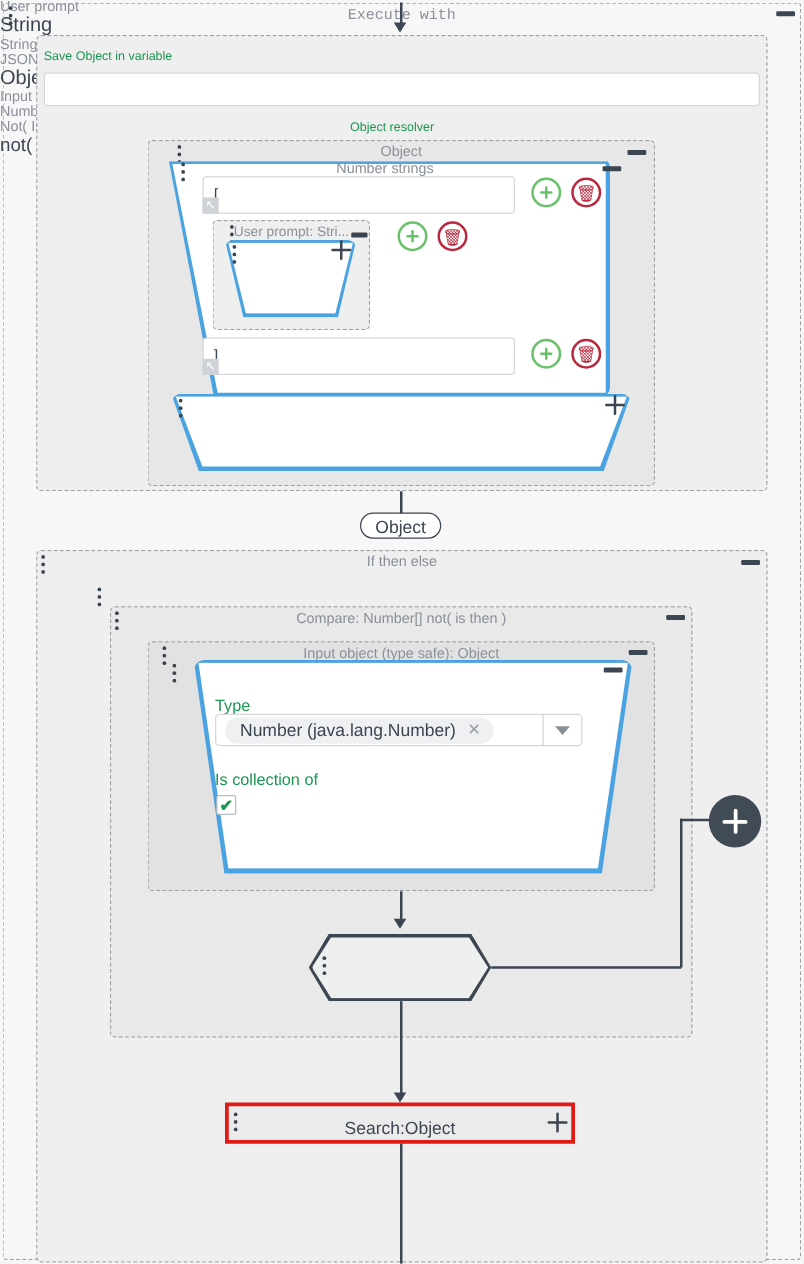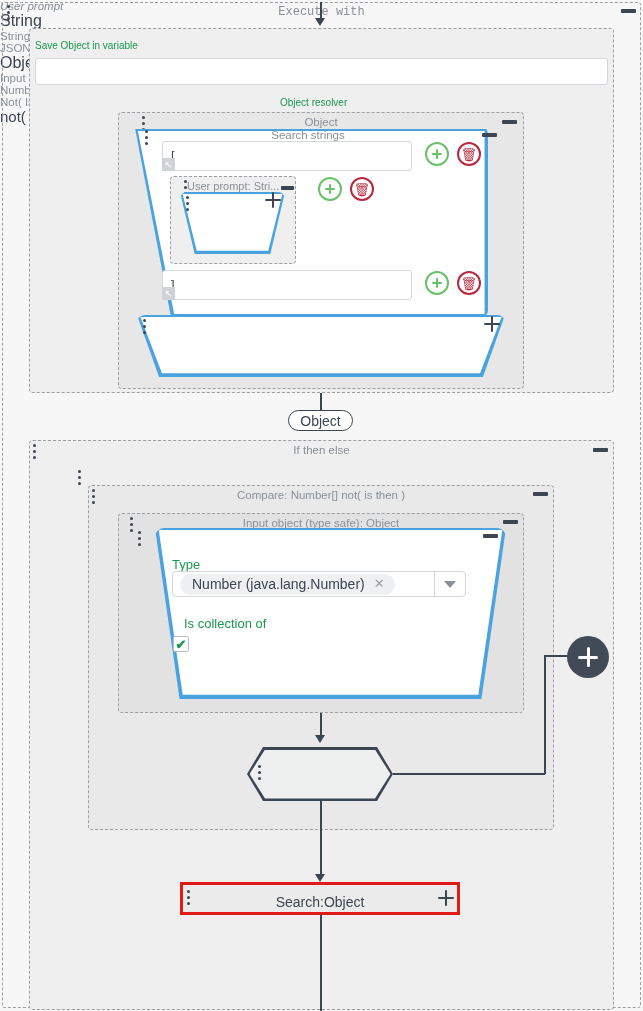--- a/index.html
+++ b/index.html
@@ -221,21 +221,21 @@
       <i></i>
       <i></i>
   </div>
   <div class="minus" style="left:502px;top:120px;"></div>
 
   <div class="trap" style="left:128px;top:126px;width:360px;height:192px;">
     <div class="fill" style="clip-path:polygon(2% 3px, 100% 3px, 100% 100%, 12% 100%);
          border-radius:8px;"></div>
     <div class="inner" style="clip-path:polygon(2.2% 3px, 99.6% 3px, 99.6% 99%, 12.4% 99%);"></div>
   </div>
-  <div class="hdr" style="left:128px;top:128px;width:360px;">Search strings</div>
+  <div class="hdr" style="left:128px;top:128px;width:360px;">Number strings</div>
   <div class="grip" style="left:145px;top:130px;">
     <i></i>
       <i></i>
       <i></i>
   </div>
   <div class="minus" style="left:482px;top:133px;"></div>
 
   <textarea class="ta" style="left: 162px; top: 141px; width: 250px; height: 30px;">[</textarea>
   <div class="resizer" style="left:162px;top:158px;"></div>
   <div class="circbtn addbtn" style="left:425px;top:142px;"></div>
@@ -250,21 +250,21 @@
       <i></i>
   </div>
   <div class="minus" style="left:281px;top:186px;width:13px;"></div>
   <div class="circbtn addbtn" style="left:318px;top:177px;"></div>
   <div class="circbtn delbtn" style="left:350px;top:177px;">🗑</div>
 
   <div class="trap" style="left:180px;top:192px;width:105px;height:62px;">
     <div class="fill" style="clip-path:polygon(0 0,100% 0,86% 100%,14% 100%);border-radius:7px;"></div>
     <div class="inner" style="clip-path:polygon(0.6% 0,99.4% 0,85.4% 98%,14.6% 98%);"></div>
   </div>
-  <div class="lbl lbl-sm" style="left:180px;top:205px;width:105px;font-style:italic;">User prompt</div>
+  <div class="lbl lbl-sm" style="left:180px;top:205px;width:105px;">User prompt</div>
   <div class="lbl lbl-lg" style="left:180px;top:218px;width:105px;">String</div>
   <div class="grip" style="left:186px;top:196px;height:14px;">
     <i></i>
       <i></i>
       <i></i>
   </div>
   <div class="plusglyph" style="left:265px;top:192px;"></div>
 
   <textarea class="ta" style="left: 162px; top: 270px; width: 250px; height: 30px;">]</textarea>
   <div class="resizer" style="left:162px;top:287px;"></div>
@@ -343,21 +343,21 @@
   <div class="selwrap" style="left:172px;top:571px;width:294px;height:26px;">
     <span class="chip">
       <span>Number (java.lang.Number)</span>
       <span class="x">✕</span>
     </span>
     <span class="selarrow">
       <span class="caret"></span>
     </span>
   </div>
 
-  <div class="greenlabel" style="left:172px;top:616px;padding-left:12px;">Is collection of</div>
+  <div class="greenlabel" style="left:172px;top:616px;">Is collection of</div>
   <div class="cbx" style="left:173px;top:636px;">✔</div>
 
   <div class="lbl lbl-sm" style="left:155px;top:684px;width:351px;">Number[]</div>
 
   <div class="vline" style="left:320px;top:713px;height:26px;"></div>
   <div class="arrow" style="left:315px;top:735px;"></div>
 
   <div class="hex" style="left:247px;top:747px;width:146px;height:54px;">
     <div class="hfill"></div>
       <div class="hin"></div>

